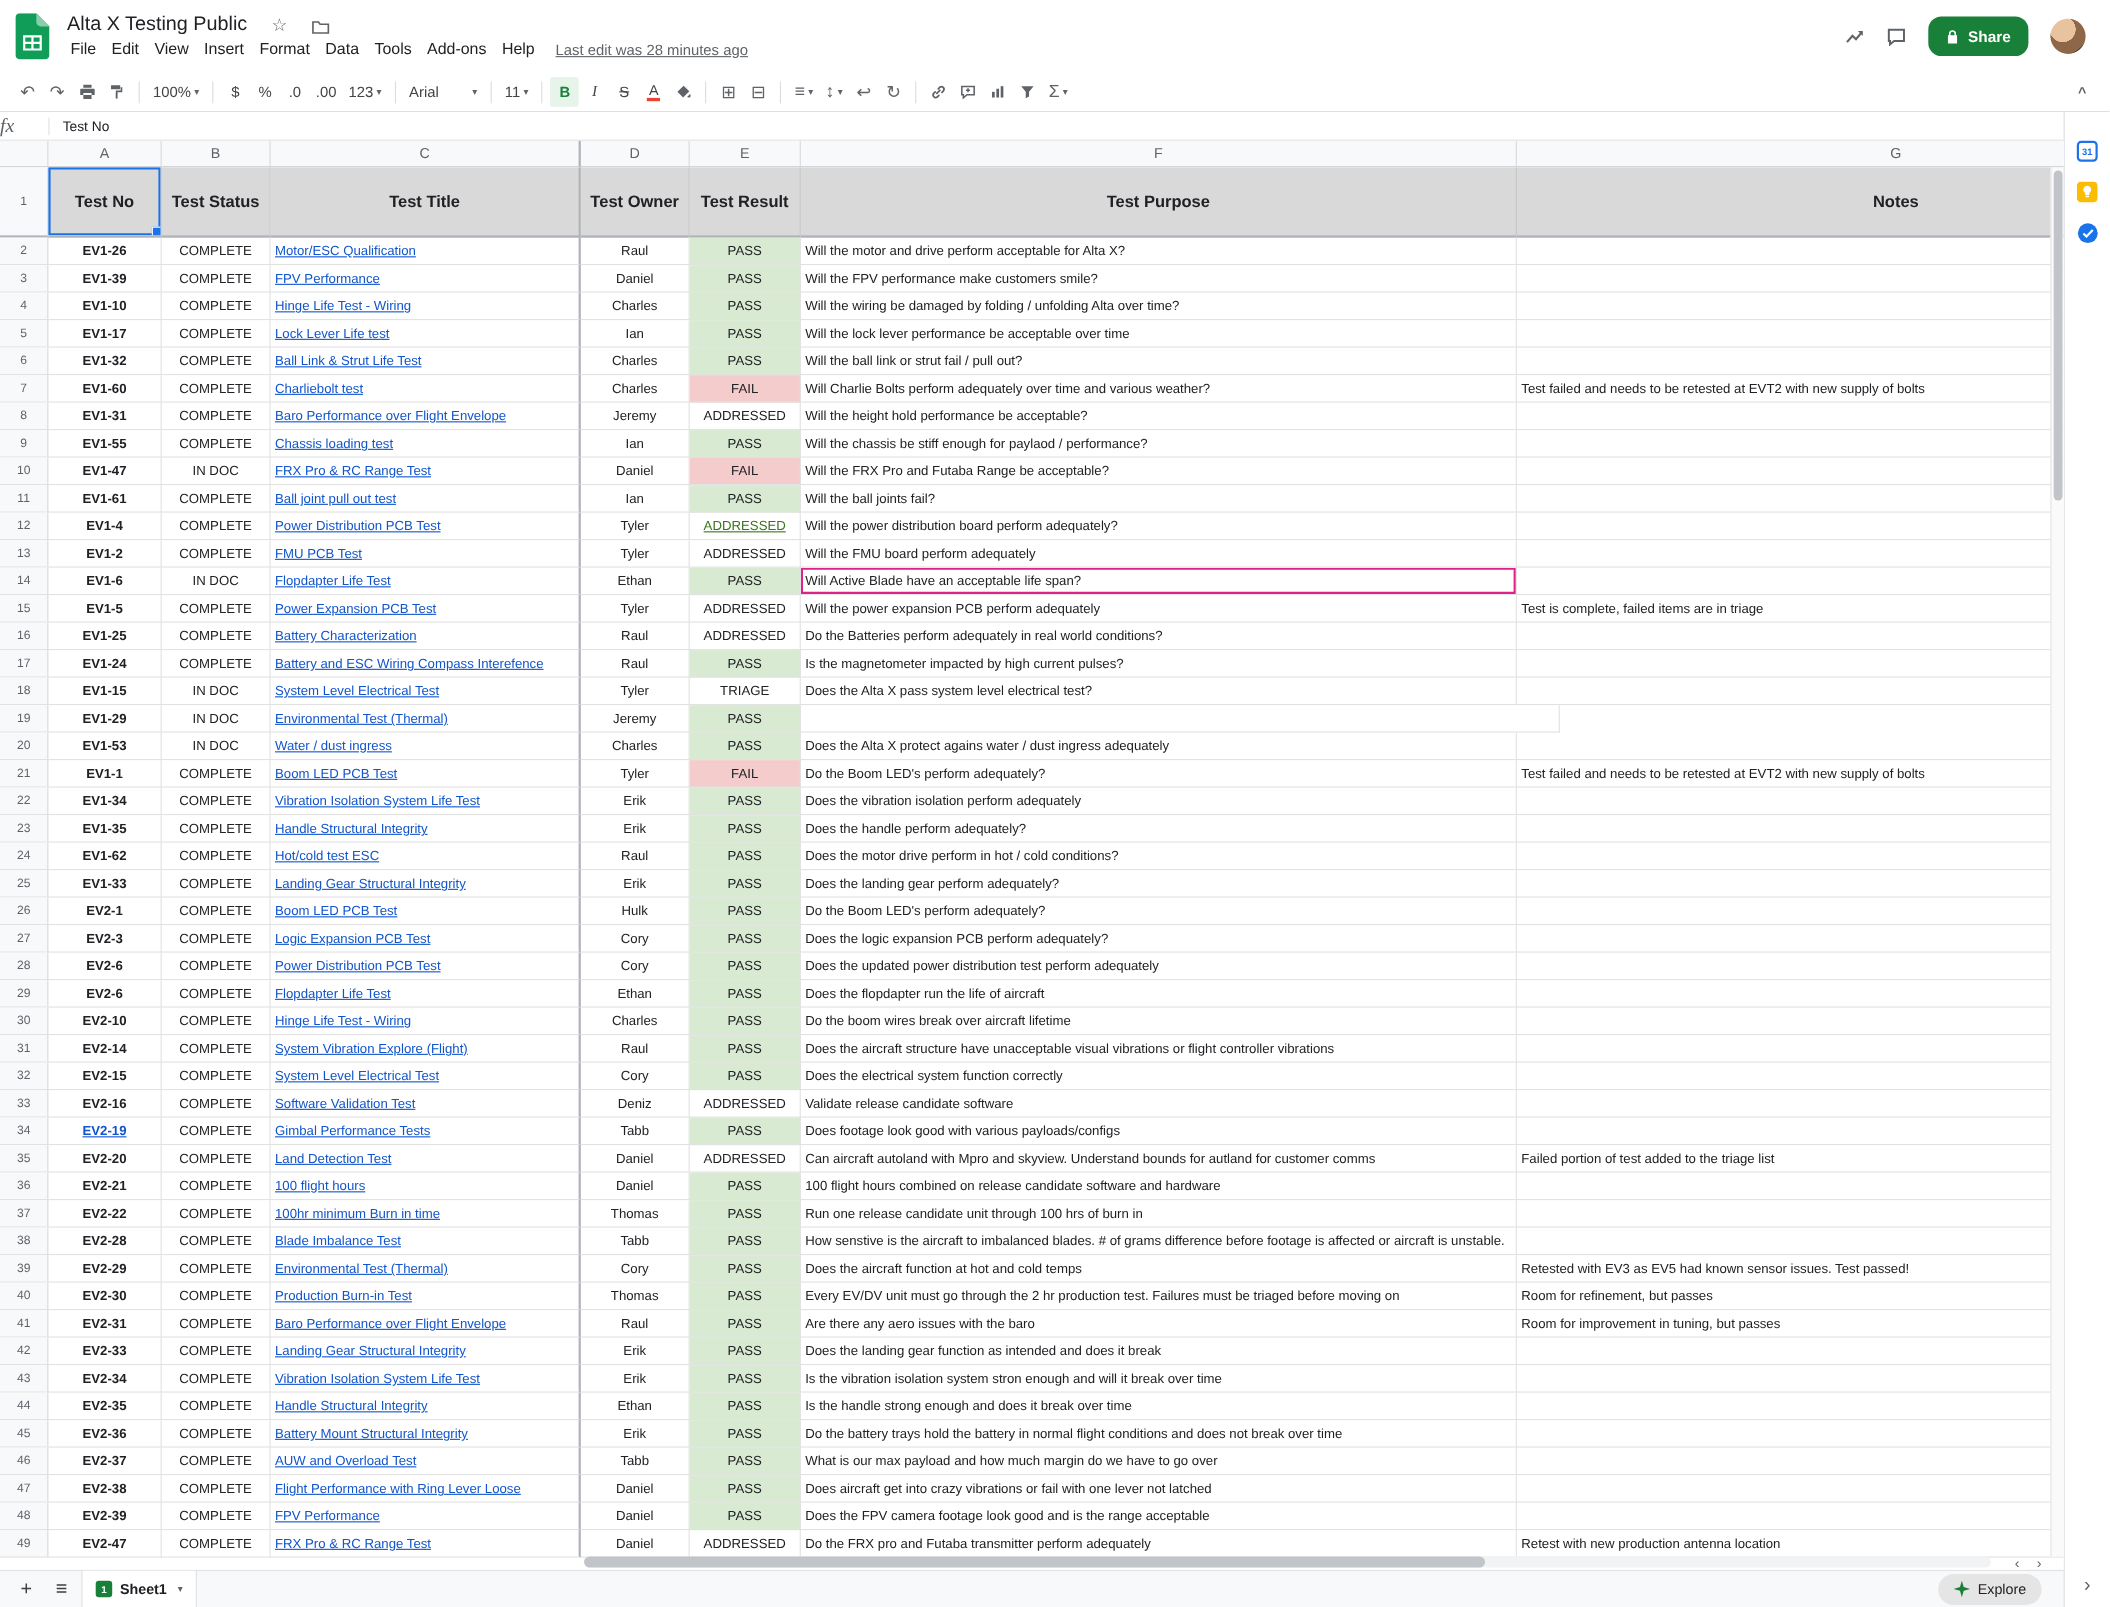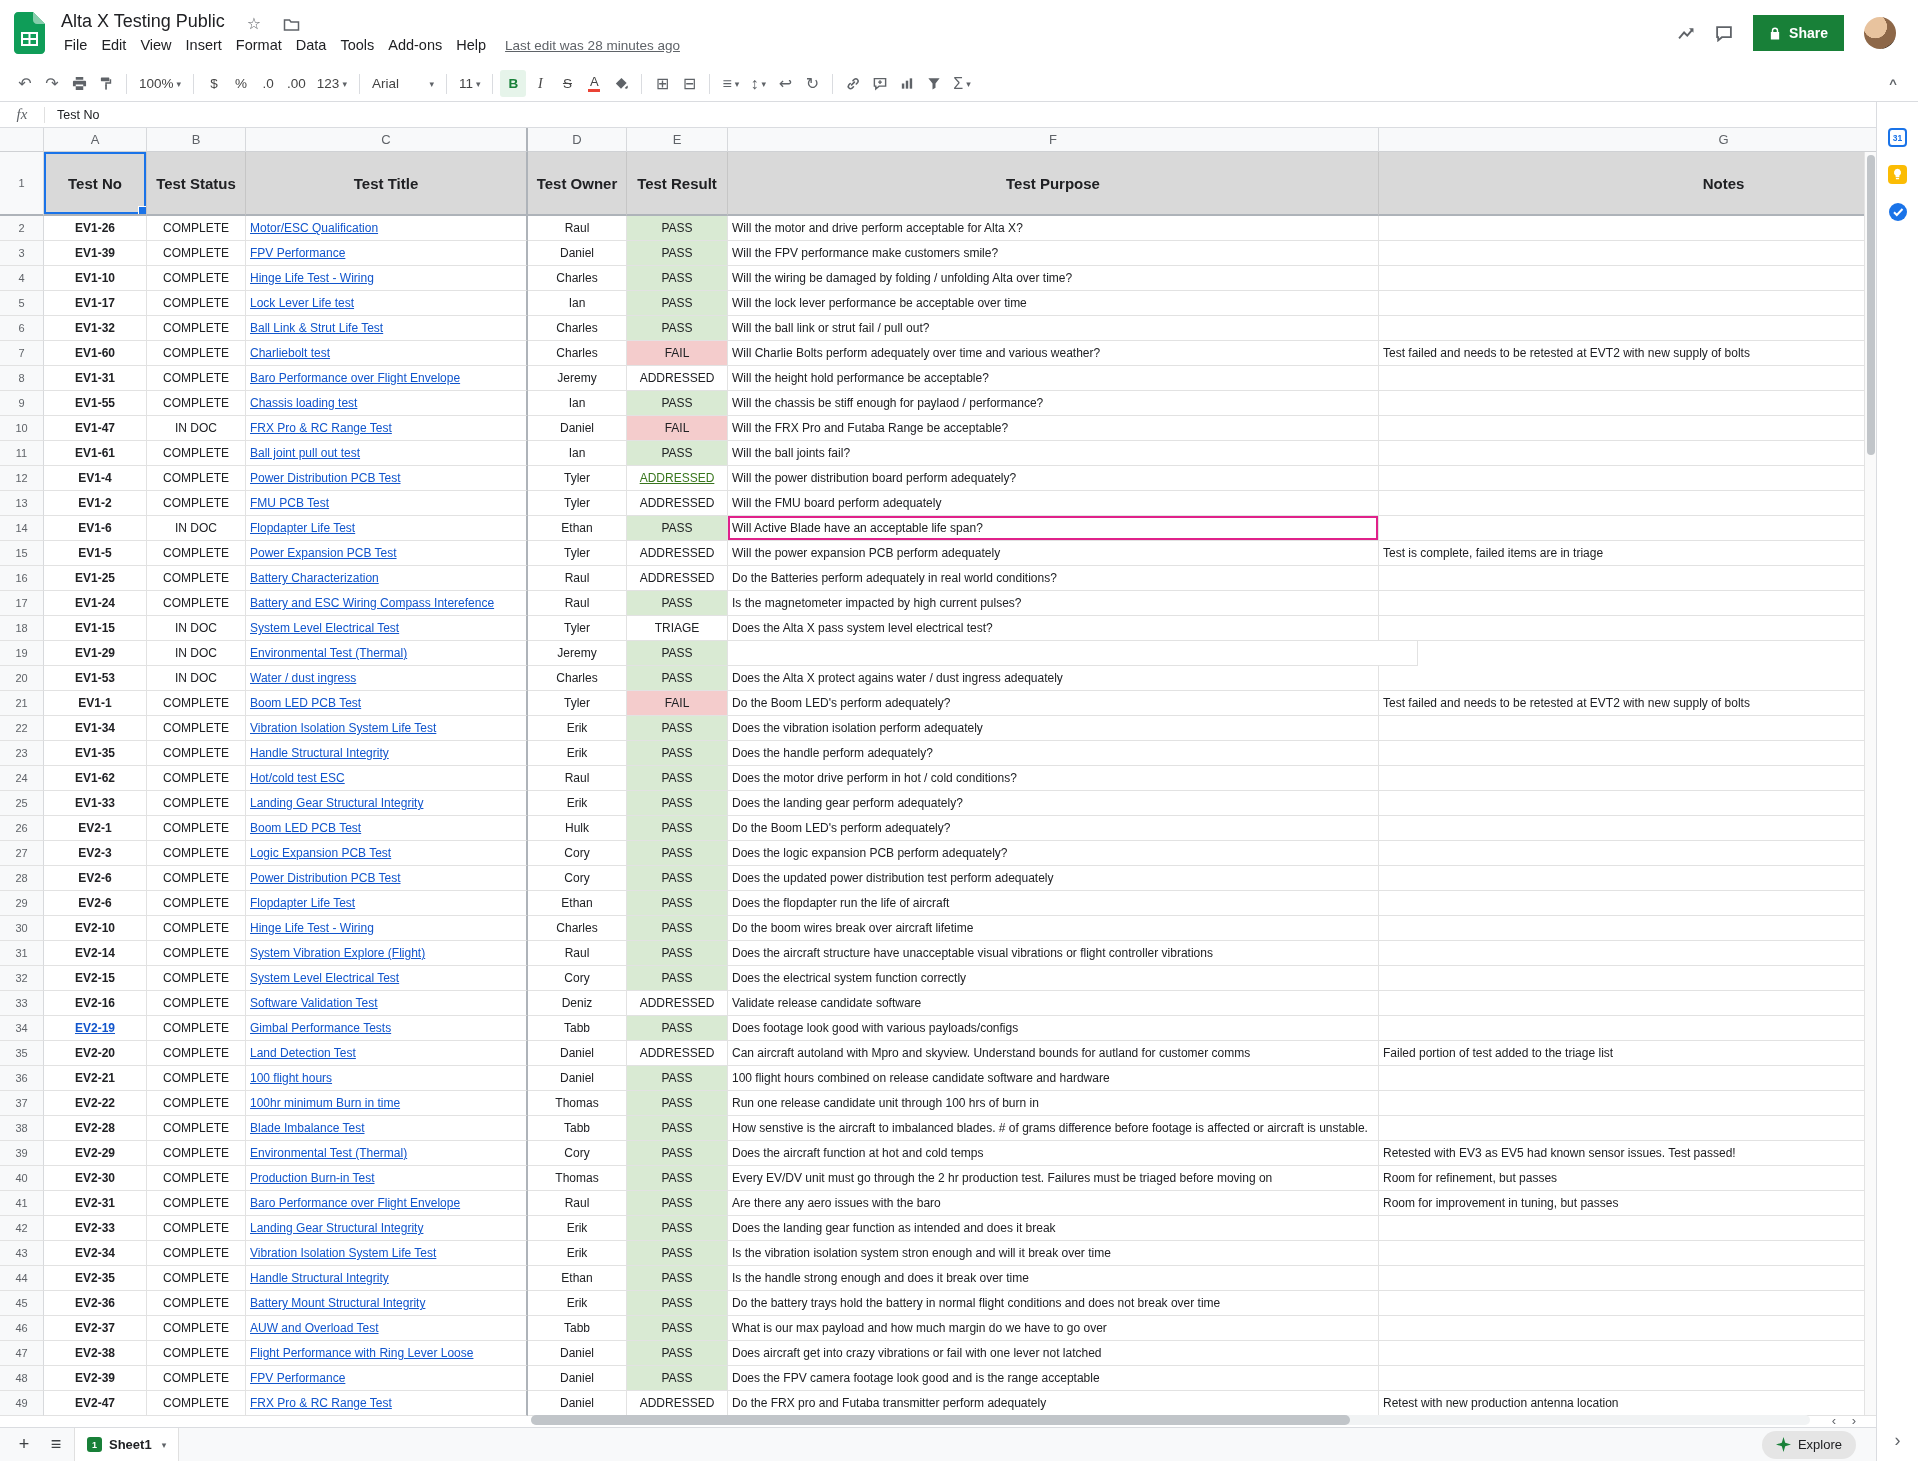--- a/index.html
+++ b/index.html
@@ -11,21 +11,21 @@
   .logo-box{flex:none;cursor:pointer}
   .title-block{flex:1;min-width:0;display:flex;flex-direction:column;justify-content:center;gap:3px}
   .title-row{display:flex;align-items:flex-end;gap:22px;padding-left:4px}
   .doc-title{font-size:18px;color:#202124;cursor:text}
   .icon-sm{color:#5f6368;font-size:16px;line-height:1;cursor:pointer}
   .menubar{display:flex;align-items:center;font-size:14.5px}
   .menu-item{padding:2px 7px;border-radius:3px;color:#202124;cursor:pointer}
   .last-edit{margin-left:12px;color:#5f6368;font-size:13.5px;text-decoration:underline;cursor:pointer}
   .title-right{display:flex;align-items:center;gap:20px;padding-right:4px}
   .tr-icon{cursor:pointer;display:flex;align-items:center}
-  .share-btn{background:#188038;color:#fff;border-radius:0;height:36px;display:flex;align-items:center;
+  .share-btn{background:#188038;color:#fff;border-radius:12px;height:36px;display:flex;align-items:center;
     gap:8px;padding:0 16px;font-size:14px;font-weight:bold;cursor:pointer}
   .avatar{width:32px;height:32px;border-radius:50%;cursor:pointer;
     background:radial-gradient(circle at 35% 30%,#e8c39e 0 38%,#8d6748 39% 75%,#4e3a28 76% 100%)}
 
   
   .toolbar{height:36px;border-bottom:1px solid #dadce0;display:flex;align-items:center;
     padding:0 12px;gap:1px;color:#444;font-size:13.5px;background:#fff}
   .tbtn{min-width:26px;height:27px;display:flex;align-items:center;justify-content:center;
     border-radius:3px;padding:0 5px;cursor:pointer;white-space:nowrap}
   .tbtn svg{display:block}
@@ -35,22 +35,22 @@
   .bold-active{color:#188038;font-weight:bold;background:#e6f4ea}
   .ital{font-style:italic;font-family:"Liberation Serif",serif;font-size:14px}
   .strike{text-decoration:line-through}
   .txtcolor{display:flex;flex-direction:column;align-items:center;line-height:1}
   .txtcolor .bar{width:12px;height:3px;background:#ea4335;margin-top:1px}
   .spacer{flex:1}
   .collapse{color:#5f6368;font-size:13px;font-weight:bold}
 
   
   .formula-bar{height:26px;border-bottom:1px solid #dadce0;display:flex;align-items:center;background:#fff}
-  .fx{width:44px;text-align:center;font-family:"Liberation Serif",serif;font-style:italic;
-    color:#5f6368;font-size:15px}
+  .fx{width:44px;font-family:"Liberation Serif",serif;font-style:italic;
+    color:#5f6368;font-size:18px}
   .fx-div{width:1px;height:16px;background:#e0e0e0;margin-right:12px}
   .formula-value{font-size:12.5px;color:#202124;flex:1;cursor:text}
 
   
   .main{display:flex;height:1359px}
   .left-col{flex:1;min-width:0;display:flex;flex-direction:column}
   .grid-area{flex:1;position:relative;overflow:hidden;background:#fff}
 
   
   .col-headers{display:flex;height:24px;background:#f8f9fa;color:#5f6368;font-size:13px}

